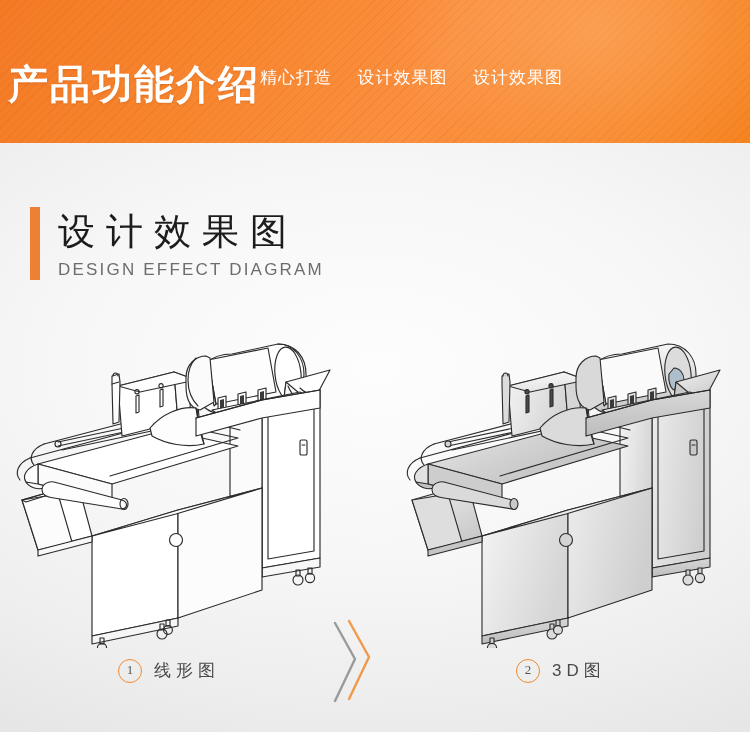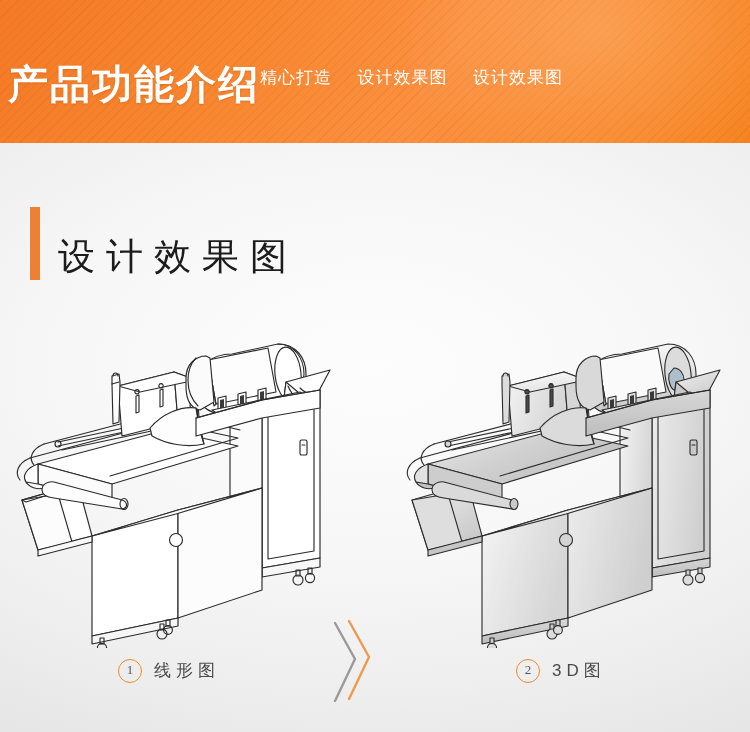--- a/index.html
+++ b/index.html
@@ -212,20 +212,21 @@
       </div>
     </div>
   </div>
 
   <div class="content">
 
     <div class="section-head">
       <div class="accent-bar"></div>
       <div class="head-text">
         <div class="head-cn">设计效果图</div>
+        <div class="head-en">DESIGN EFFECT DIAGRAM</div>
       </div>
     </div>
 
     <div class="figures">
 
       <div class="figure left">
         <svg viewBox="0 0 360 330" xmlns="http://www.w3.org/2000/svg">
           <g fill="none" stroke="#2b2b2b" stroke-width="1.15" stroke-linejoin="round" stroke-linecap="round">
 
             <path d="M262,78 L320,72 L320,240 L262,250 Z" fill="#ffffff"></path>

